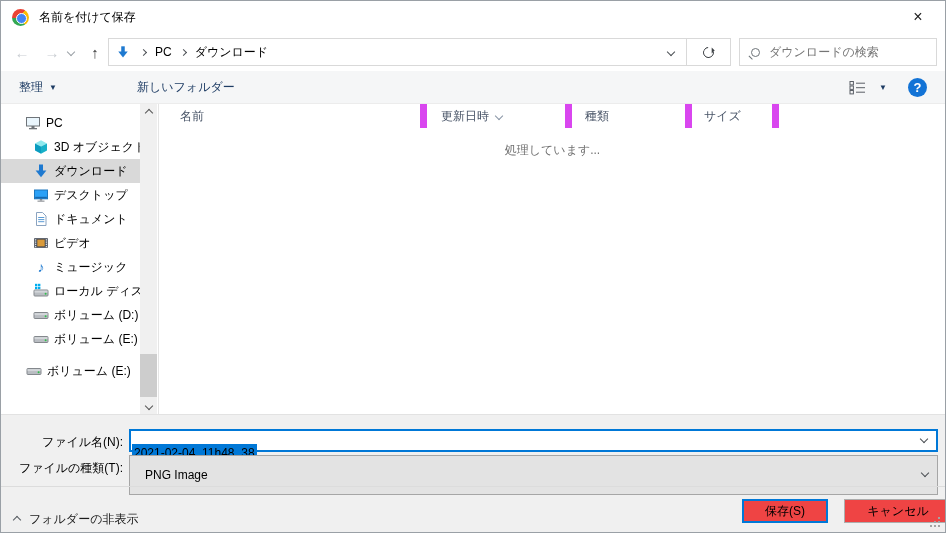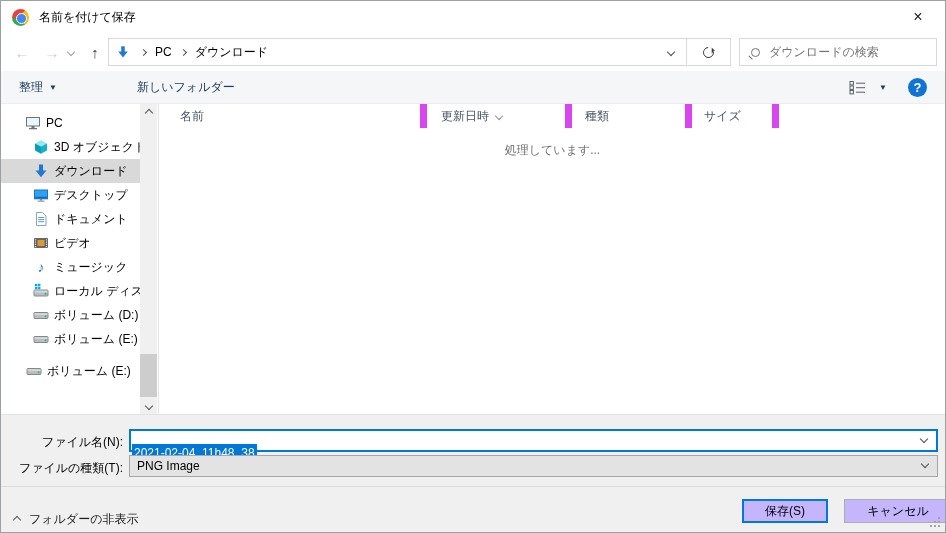--- a/index.html
+++ b/index.html
@@ -76,26 +76,26 @@
   .hcell.c3 { width:87px;  padding-left:12px; }
   .sort-ind { position:absolute; left:336px; top:4px; }
   .status-text { position:absolute; left:0; right:0; top:38px; text-align:center; color:#707070; }
 
   
   .footer { position:absolute; top:413px; left:0; right:0; bottom:0; background:#f0f0f0; border-top:1px solid #e2e2e2; }
   .f-label { position:absolute; left:0; width:122px; text-align:right; }
   .fl-name { top:19px; }
   .fl-type { top:45px; }
   .fname-input { position:absolute; left:128px; top:14px; width:809px; height:23px; background:#fff; border:2px solid #0078d7; display:flex; align-items:center; }
-  .sel-text { background:#0078d7; color:#ffffff; padding:2px 2px; margin-left:1px; white-space:nowrap;margin-top:25px; }
+  .sel-text { background:#0078d7; color:#000000; padding:2px 2px; margin-left:1px; white-space:nowrap;margin-top:25px; }
   .field-chev { position:absolute; right:9px; top:50%; margin-top:-5px; }
-  .ftype-combo { position:absolute; left:128px; top:40px; width:809px; height:22px; background:#e3e3e3; border:1px solid #a6a6a6; display:flex; align-items:center; padding-left:7px; }
+  .ftype-combo { position:absolute; left:128px; top:40px; width:809px; height:40px; background:#e3e3e3; border:1px solid #a6a6a6; display:flex; align-items:center; padding-left:15px; }
   .footer-bottom { position:absolute; top:71px; left:0; right:0; bottom:0; border-top:1px solid #dcdcdc; }
   .hide-folders { position:absolute; left:13px; top:24px; display:flex; align-items:center; gap:9px; color:#1b1b1b;text-align:right; }
-  .btn { position:absolute; top:12px; height:24px; background:#c4b5fd; display:flex; align-items:center; justify-content:center; }
+  .btn { position:absolute; top:12px; height:24px; background:#ef4444; display:flex; align-items:center; justify-content:center; }
   .btn-save { left:741px; width:86px; border:2px solid #0078d7; }
   .btn-cancel { left:843px; width:108px; border:1px solid #adadad; }
   .grip { position:absolute; right:5px; bottom:5px; width:2px; height:2px; background:#a3a3a3;
     box-shadow:0 0 #a3a3a3,-4px 0 #a3a3a3,-8px 0 #a3a3a3,0 -4px #a3a3a3,-4px -4px #a3a3a3,0 -8px #a3a3a3; }
 </style>
 </head>
 <body>
 
 <div class="dialog">
 

